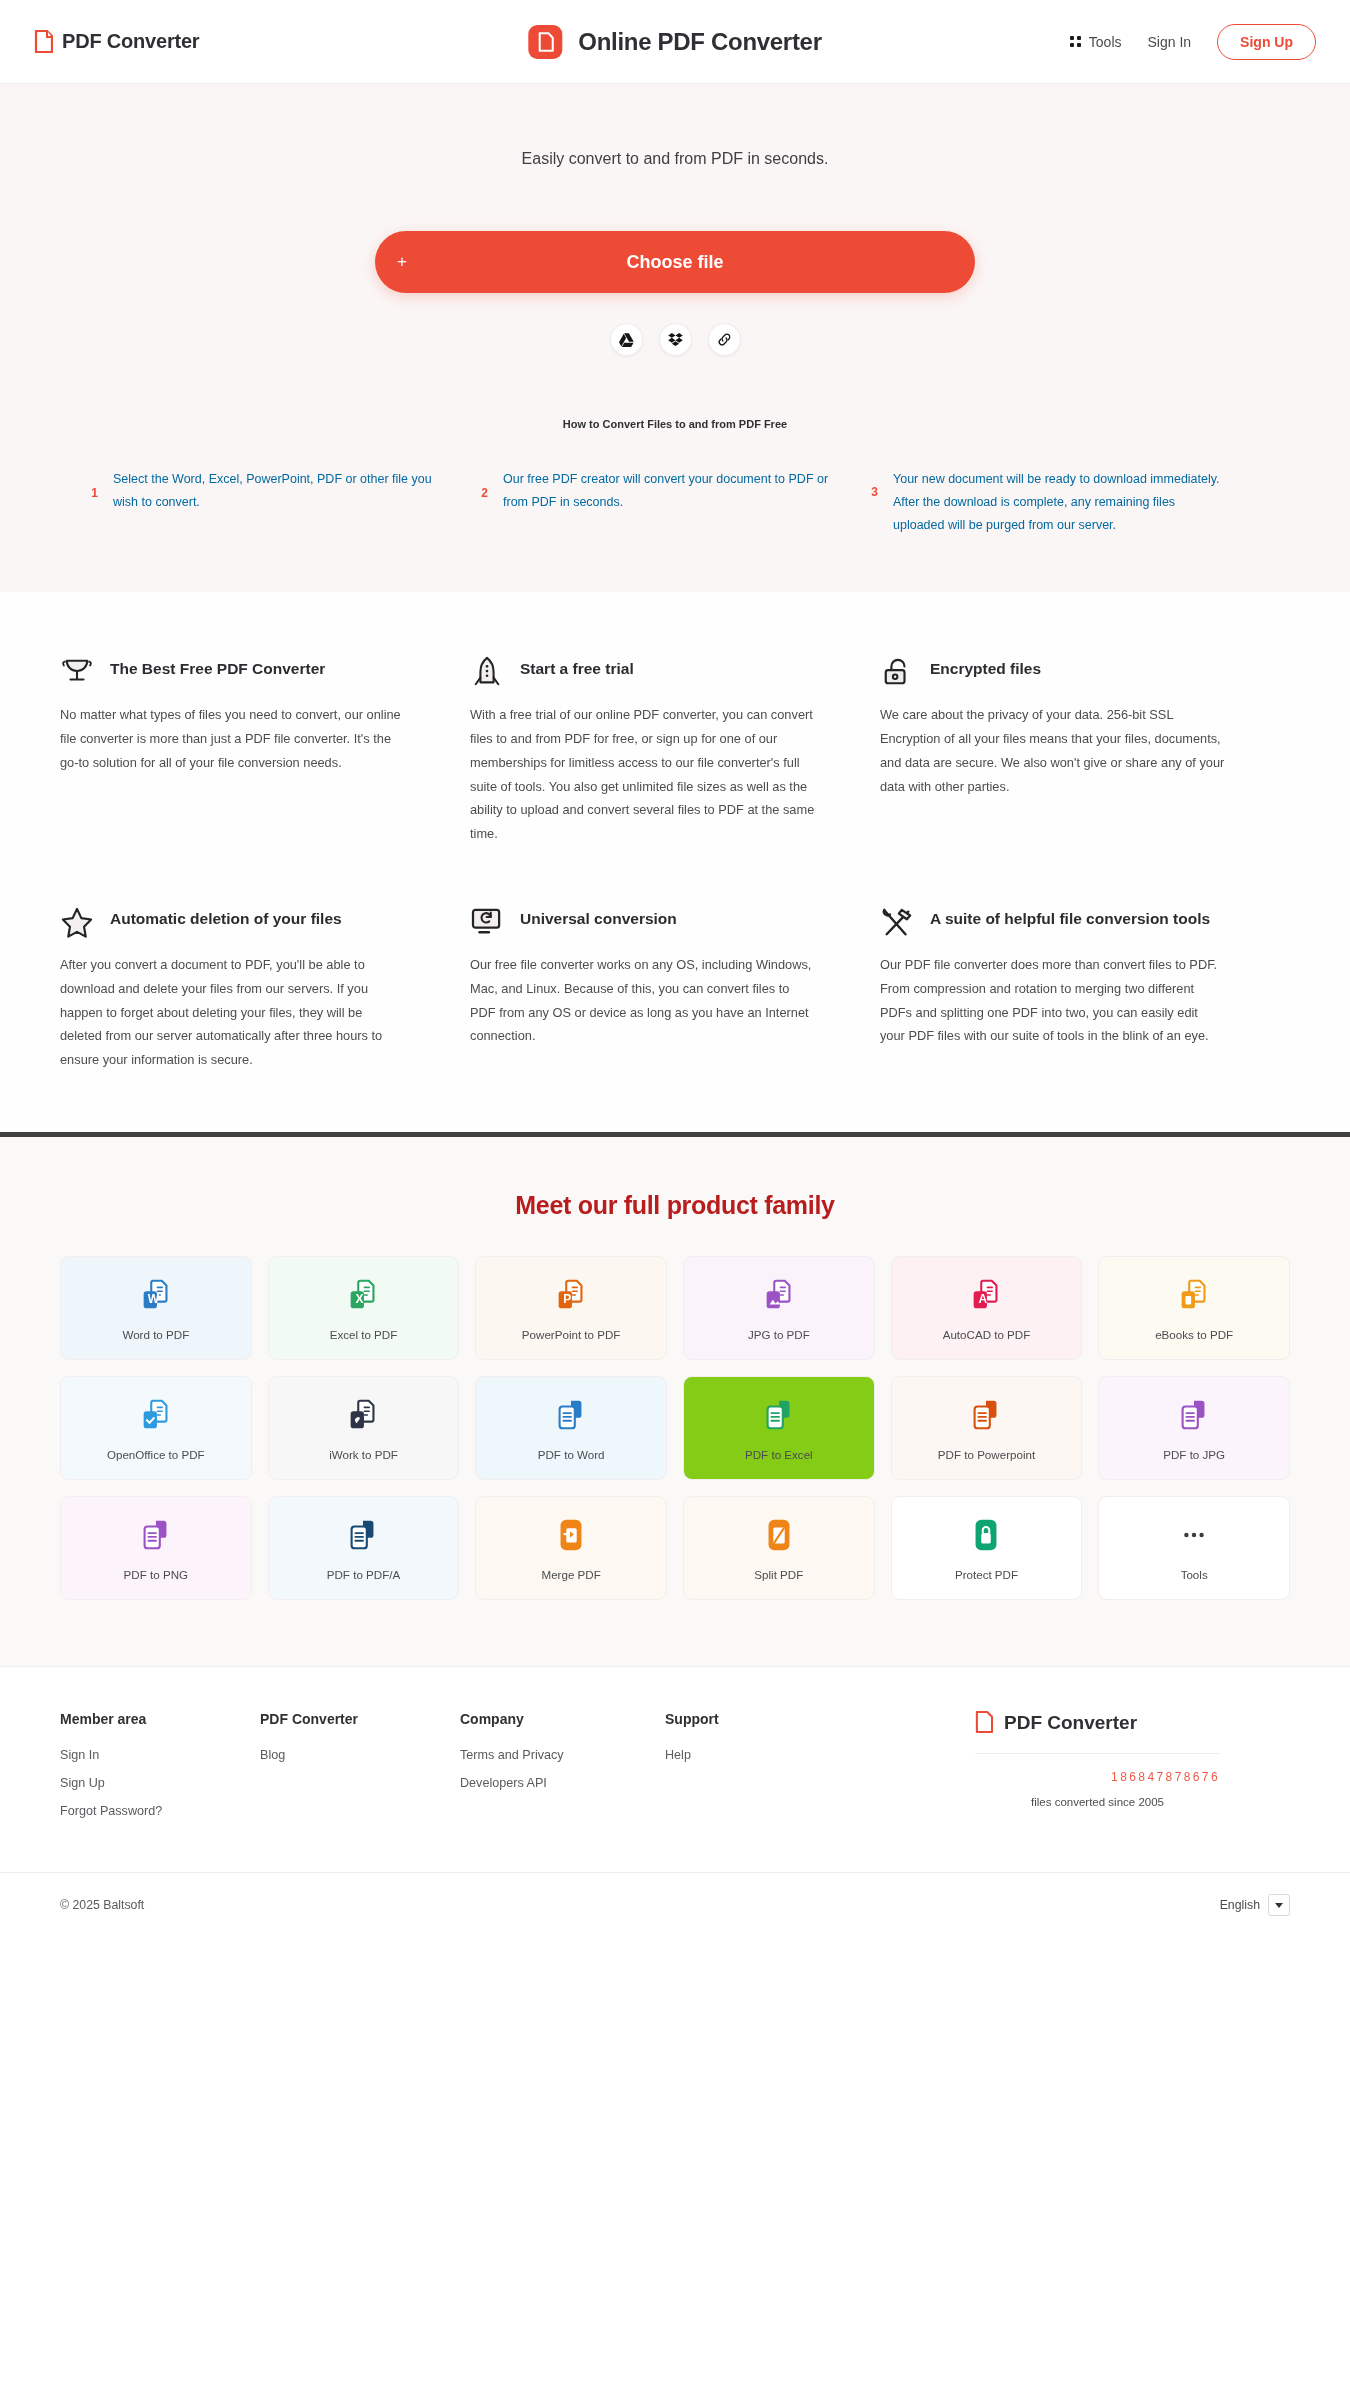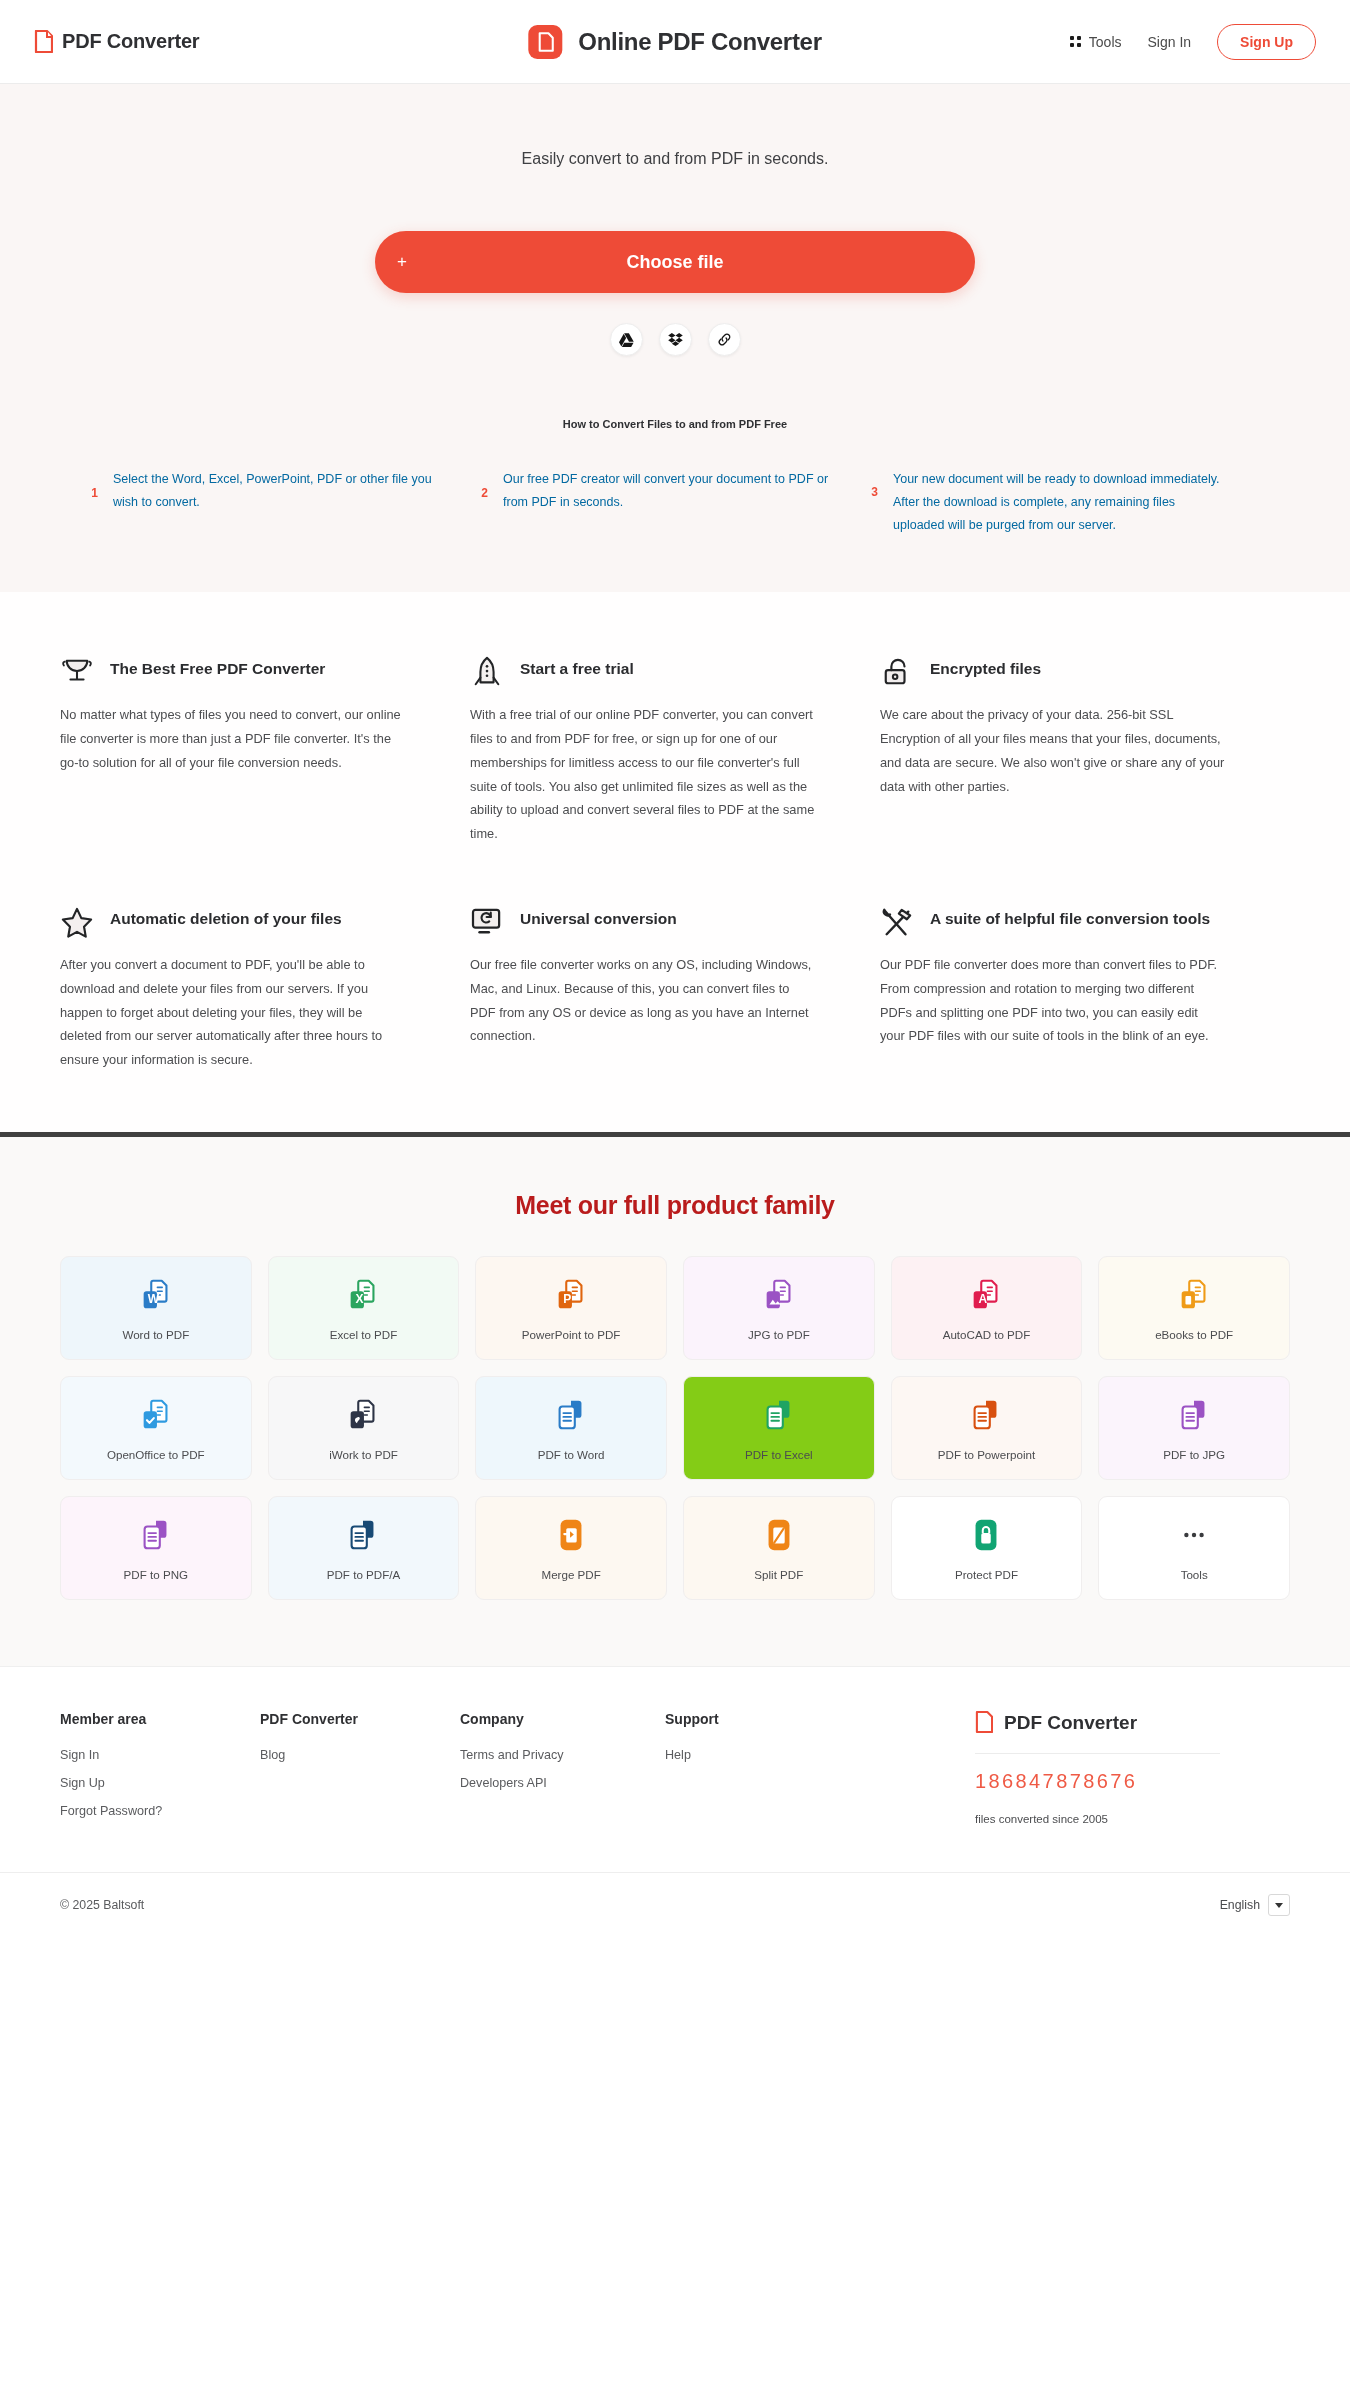--- a/index.html
+++ b/index.html
@@ -161,22 +161,22 @@
     margin-bottom: 14px; cursor: pointer;
   }
   .fcol-1 { width: 200px; }
   .fcol-2 { width: 200px; }
   .fcol-3 { width: 205px; }
   .fcol-4 { width: 270px; }
   .fbrand { margin-left: auto; text-align: left; padding-right: 70px; }
   .fbrand-row { display:flex; align-items:center; gap: 10px; }
   .fbrand-text { font-size: 19px; font-weight: bold; color: #2f3033; }
   .fdiv { height:1px; background:#ececec; margin: 19px 0 16px 0; width: 245px;}
-  .counter { color: #ef5a45; font-size: 20px; letter-spacing: 2.4px; text-align:left; width:245px;}
-  .counter-cap { font-size: 11.5px; color: #4c4d50; margin-top: 20px; text-align:left; width:245px;}
+  .counter { color: #ef5a45; font-size: 12px; letter-spacing: 2.4px; text-align:right; width:245px;}
+  .counter-cap { font-size: 11.5px; color: #4c4d50; margin-top: 12px; text-align:center; width:245px;}
 
   .bottombar {
     border-top: 1px solid #eeeeee;
     padding: 21px 60px;
     display: flex; align-items: center;
     background:#fff;
   }
   .copyright { font-size: 12.3px; color: #5a5b5e; }
   .lang { margin-left: auto; display: flex; align-items: center; gap: 8px; }
   .lang-label { font-size: 12.3px; color: #4a4b4e; }

